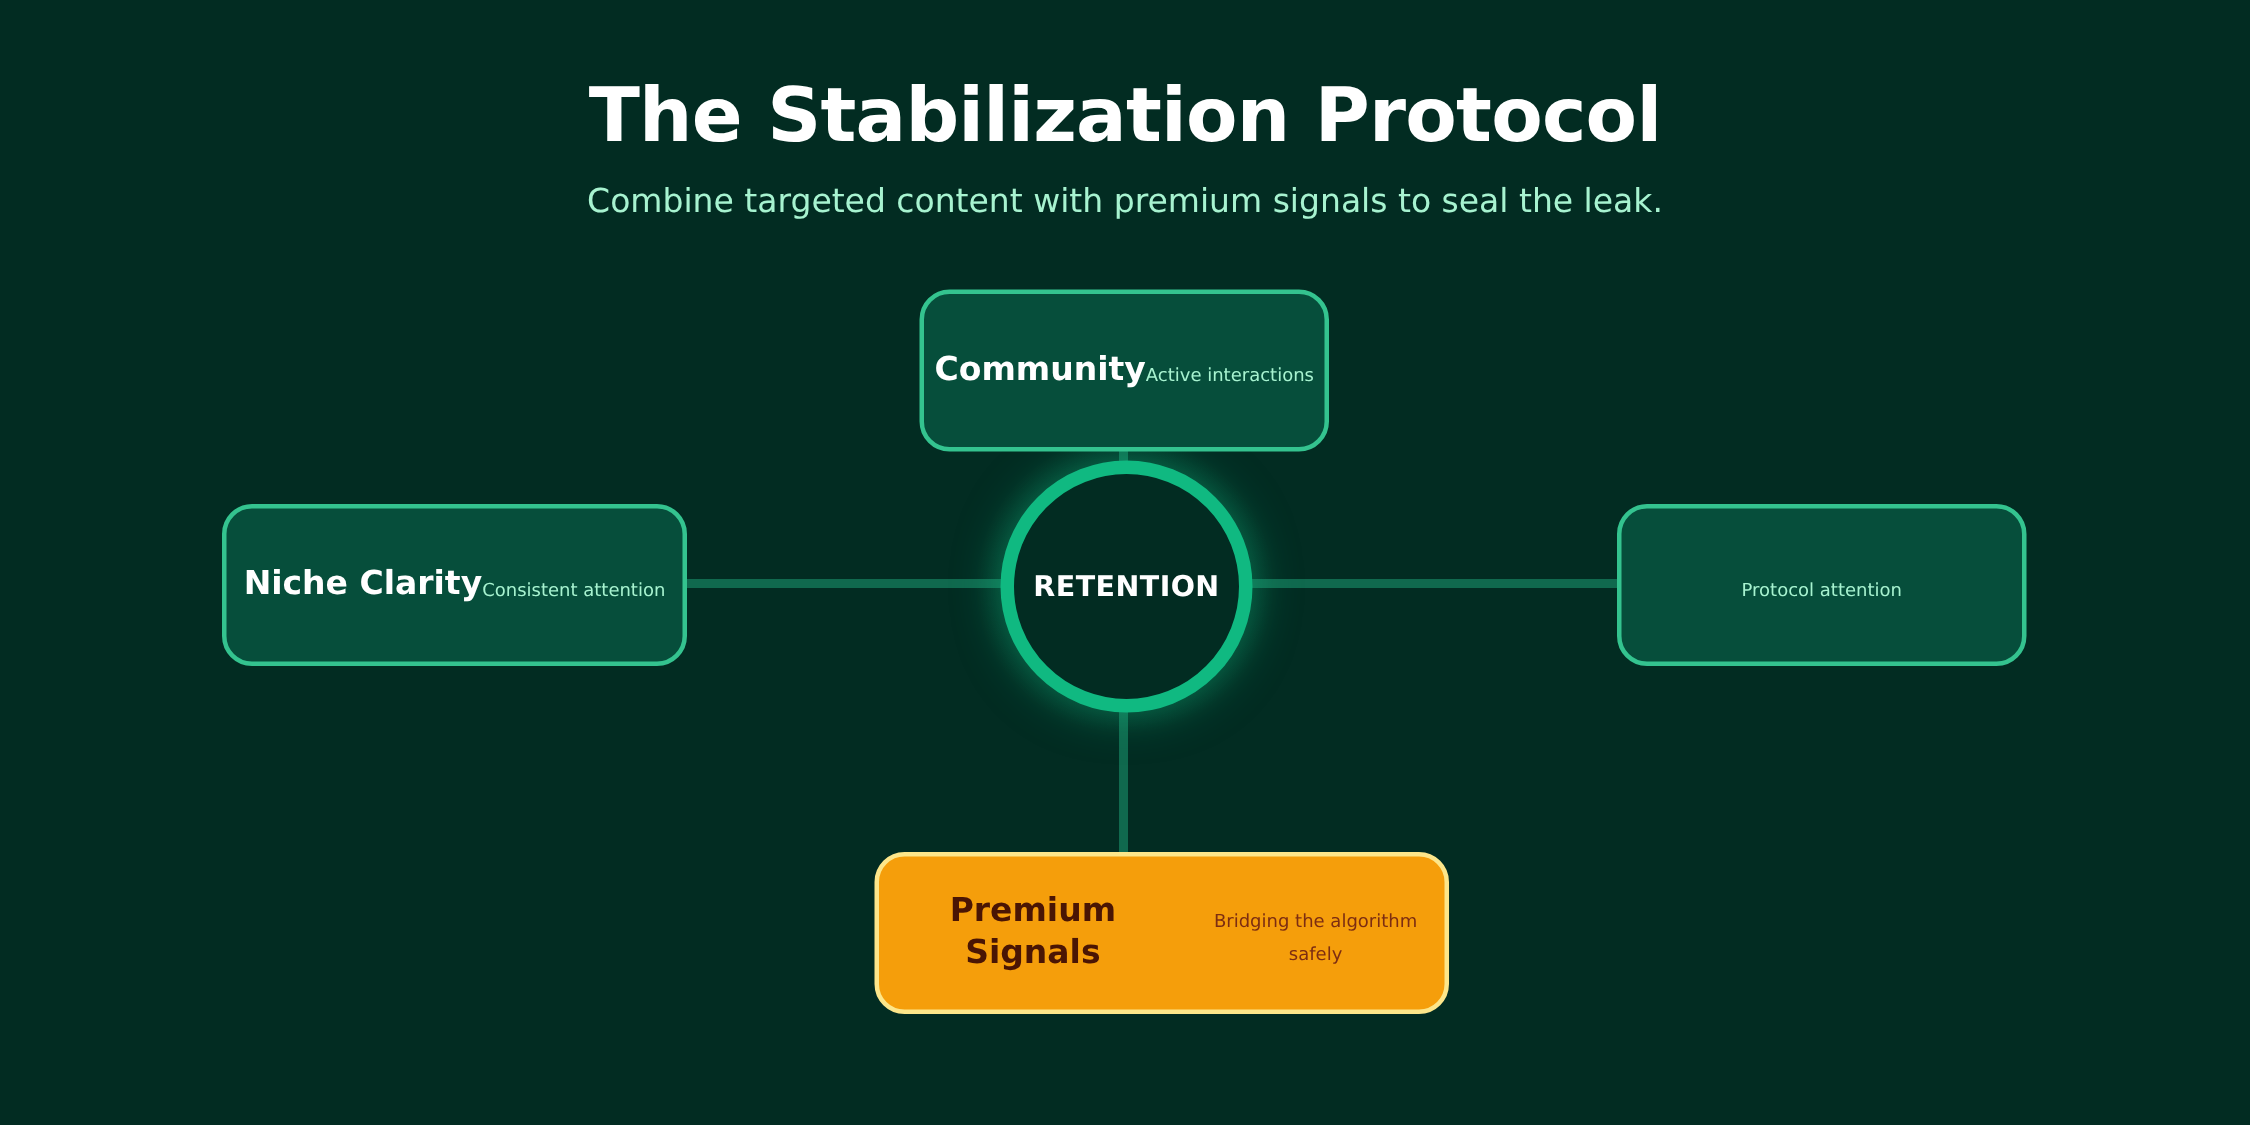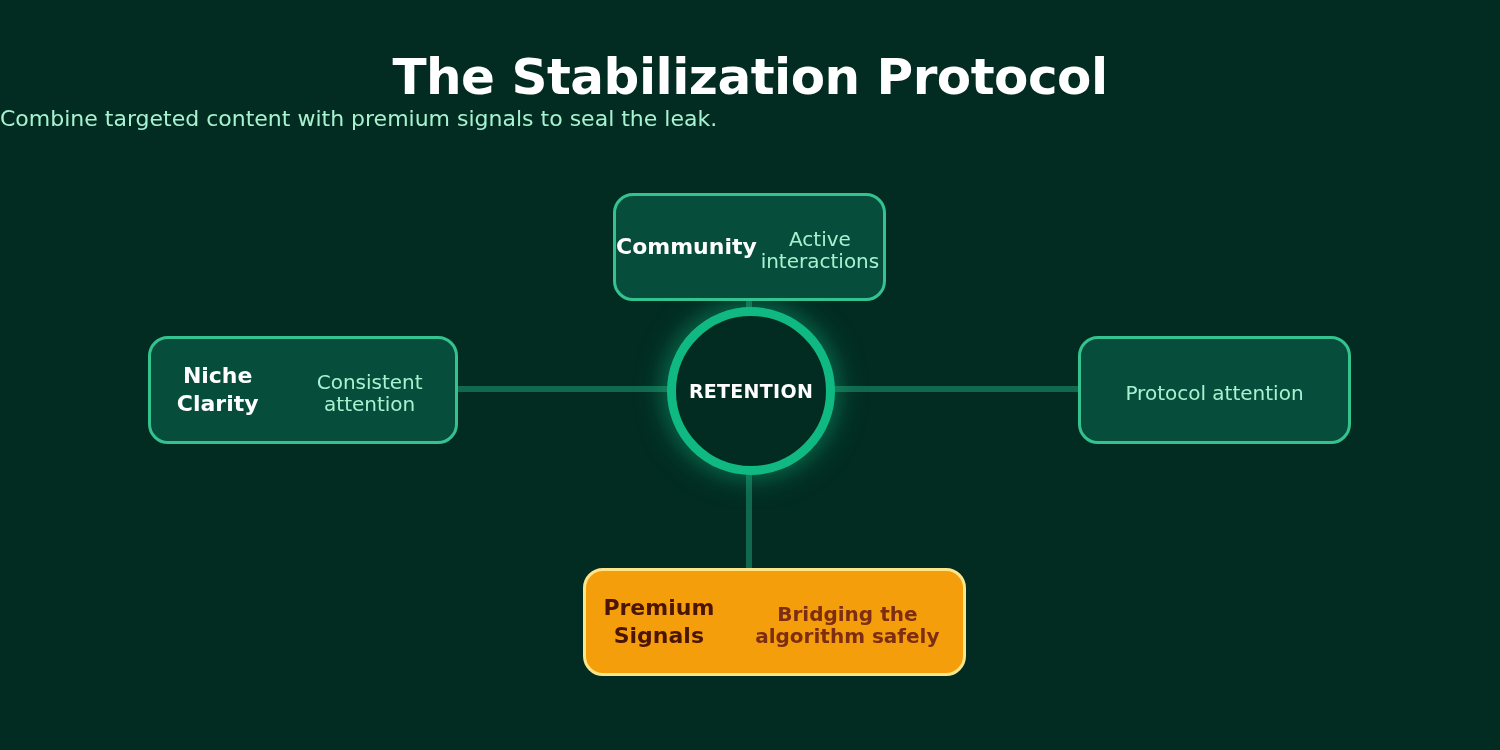--- a/index.html
+++ b/index.html
@@ -9,22 +9,22 @@
     font-family: "DejaVu Sans", "Liberation Sans", sans-serif;
     position: relative;
   }
   .title {
     position: absolute; left: 0; right: 0; top: 40px;
     text-align: center; color: #ffffff;
     font-size: 50px; font-weight: bold; letter-spacing: -0.5px;
     line-height: 64px;
   }
   .subtitle {
-    position: absolute; left: 0; right: 0; top: 104px;
-    color: #a7f3d0;
+    position: absolute; left: 0; right: 0; top: 120px;
+    text-align: center; color: #a7f3d0;
     font-size: 22px; line-height: 30px;
   }
   .line { position: absolute; background: #10694e; }
   .line-h-left  { left: 420px; top: 386px; width: 250px; height: 6px; }
   .line-h-right { left: 830px; top: 386px; width: 250px; height: 6px; }
   .line-v-top   { left: 746px; top: 298px; width: 6px; height: 14px; }
   .line-v-bottom{ left: 746px; top: 470px; width: 6px; height: 100px; }
   .glow {
     position: absolute; left: 650px; top: 290px; width: 200px; height: 200px;
     background: radial-gradient(circle, rgba(16,185,129,0.45) 0%, rgba(16,185,129,0.15) 45%, rgba(2,44,34,0) 70%);
@@ -39,30 +39,30 @@
   }
   .hub-label { color: #ffffff; font-weight: bold; font-size: 19px; letter-spacing: 0.3px; }
   .node {
     position: absolute; box-sizing: border-box;
     border-radius: 20px; border: 3px solid #34c38f;
     background: #064e3b;
     display: flex; flex-direction: row; align-items: center; justify-content: center;
     text-align: center;
   }
   .node .n-title { color: #ffffff; font-weight: bold; font-size: 22px; line-height: 28px; }
-  .node .n-sub { color: #a7f3d0; font-size: 20px; line-height: 22px; margin-top: 6px; }
+  .node .n-sub { color: #a7f3d0; font-size: 12px; line-height: 22px; margin-top: 6px; }
   .node-top    { left: 613px; top: 193px; width: 273px; height: 108px; }
   .node-left   { left: 148px; top: 336px; width: 310px; height: 108px; }
   .node-right  { left: 1078px; top: 336px; width: 273px; height: 108px; }
   .node-bottom {
     left: 583px; top: 568px; width: 383px; height: 108px;
     background: #f59e0b; border-color: #fde68a;
   }
   .node-bottom .n-title { color: #4a1504; }
-  .node-bottom .n-sub { color: #7c2d12; font-weight: bold; }
+  .node-bottom .n-sub { color: #7c2d12; font-weight: normal; }
 </style>
 </head>
 <body>
 
 <h1 class="title" style="margin:5px;">The Stabilization Protocol</h1>
 <div class="subtitle">Combine targeted content with premium signals to seal the leak.</div>
 
 <div class="line line-h-left"></div>
 <div class="line line-h-right"></div>
 <div class="line line-v-top"></div>

